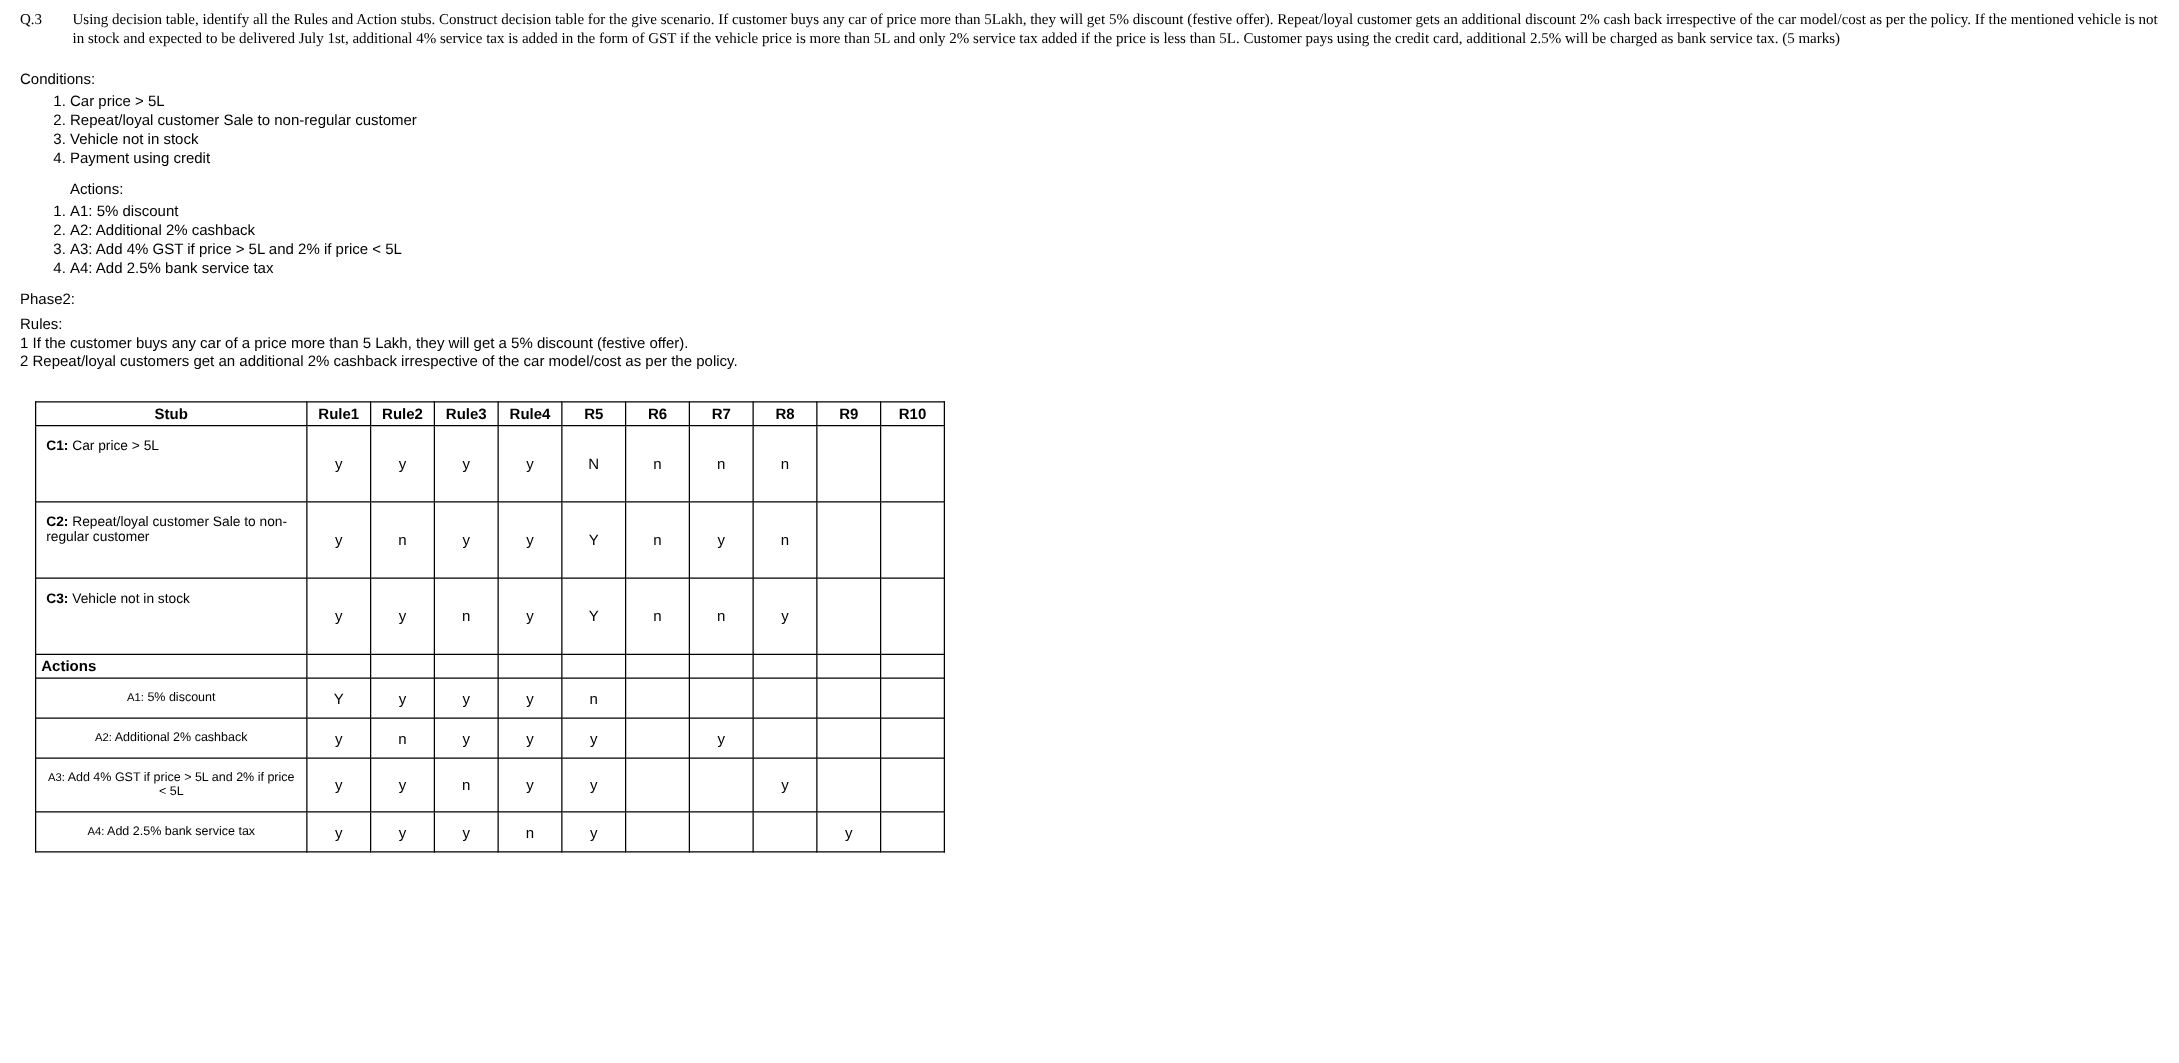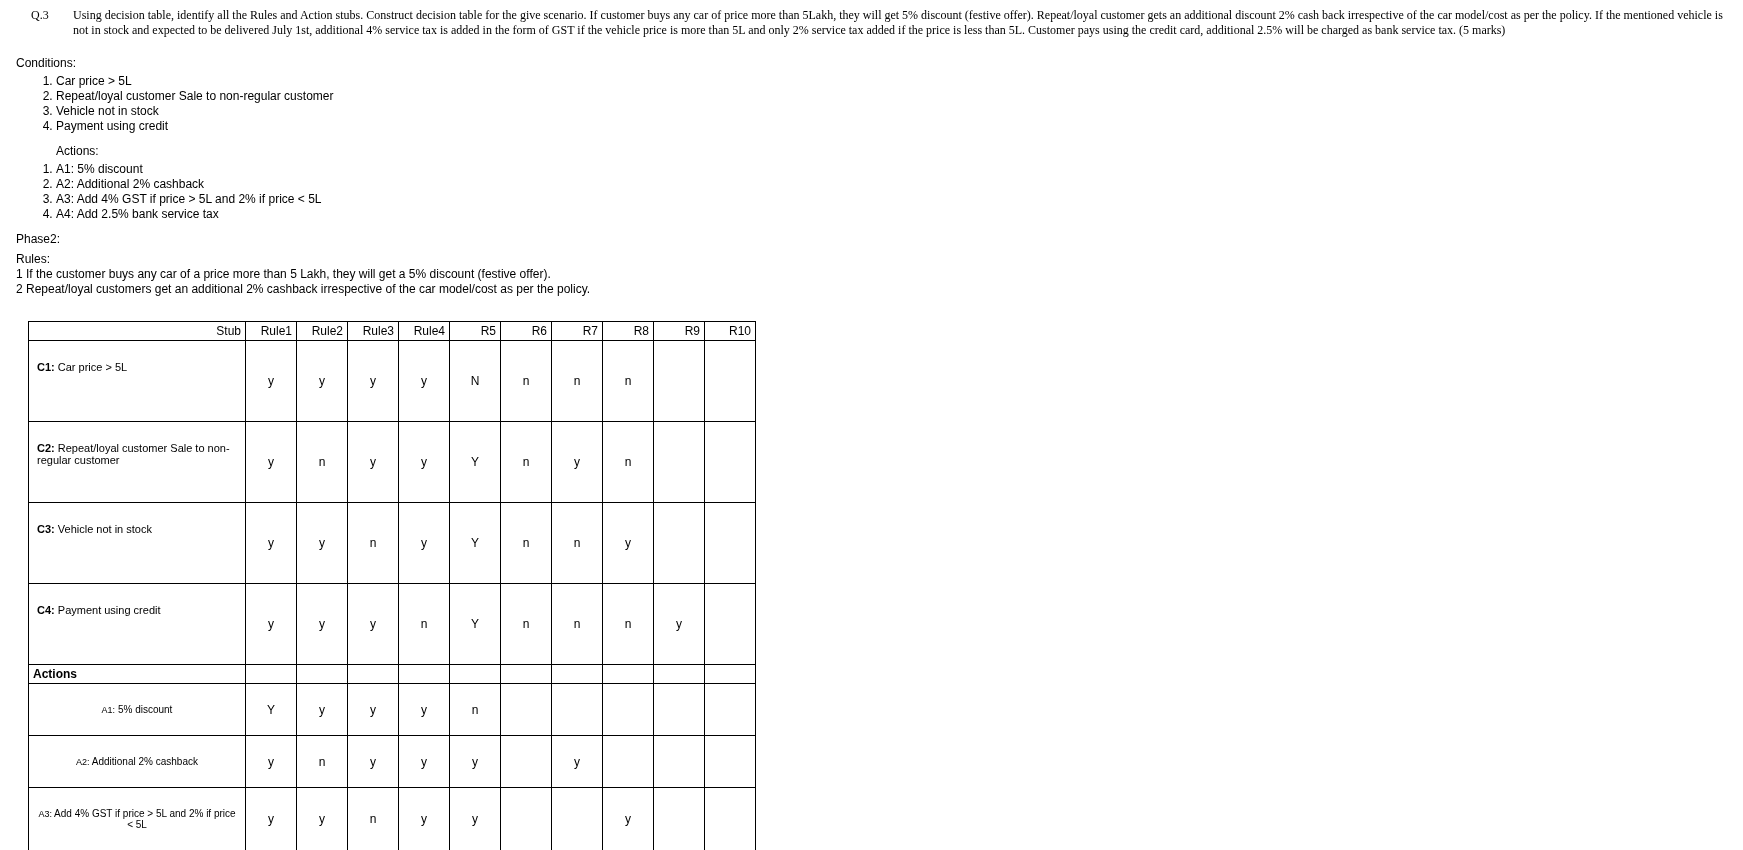--- a/index.html
+++ b/index.html
@@ -12,21 +12,20 @@
   }
   .question-header {
     display: flex;
     font-family: "Times New Roman", serif;
     font-size: 12px;
     margin-bottom: 18px;
   }
   .question-header .qnum {
     width: 42px;
     flex-shrink: 0;
-    margin-left: 15px;
   }
   .question-header .qtext {
     flex: 1;
   }
   .section-label {
     margin: 4px 0;
   }
   ol.cond-list, ol.act-list {
     margin: 2px 0 10px 24px;
     padding-left: 16px;
@@ -50,33 +49,33 @@
     margin-top: 24px;
     margin-left: 12px;
   }
   table.decision th, table.decision td {
     border: 1px solid #000;
     font-size: 12px;
     background: #fff;
     vertical-align: middle;
   }
   table.decision th {
-    text-align: right;
+    text-align: center;
     padding: 2px 4px;
-    font-weight: normal;
+    font-weight: bold;
   }
   table.decision td {
     text-align: center;
     padding: 2px 4px;
     min-width: 42px;
   }
   table.decision td.stub {
     text-align: left;
     width: 200px;
-    padding: 20px 8px;
+    padding: 10px 8px;
     font-size: 11px;
   }
   table.decision .cond-row td.stub {
     height: 40px;
     vertical-align: top;
   }
   table.decision .action-hdr td {
     font-weight: bold;
     text-align: left;
     padding: 2px 4px;
@@ -167,33 +166,20 @@
     <td>y</td>
     <td>n</td>
     <td>y</td>
     <td>Y</td>
     <td>n</td>
     <td>n</td>
     <td>y</td>
     <td></td>
     <td></td>
   </tr>
-  <tr class="cond-row cond-tall">
-    <td class="stub"><b>C4:</b><span> Payment using credit</span></td>
-    <td>y</td>
-    <td>y</td>
-    <td>y</td>
-    <td>n</td>
-    <td>Y</td>
-    <td>n</td>
-    <td>n</td>
-    <td>n</td>
-    <td>y</td>
-    <td></td>
-  </tr>
 
   <tr class="action-hdr">
     <td>Actions</td>
     <td></td>
         <td></td>
         <td></td>
         <td></td>
         <td></td>
         <td></td>
         <td></td>

